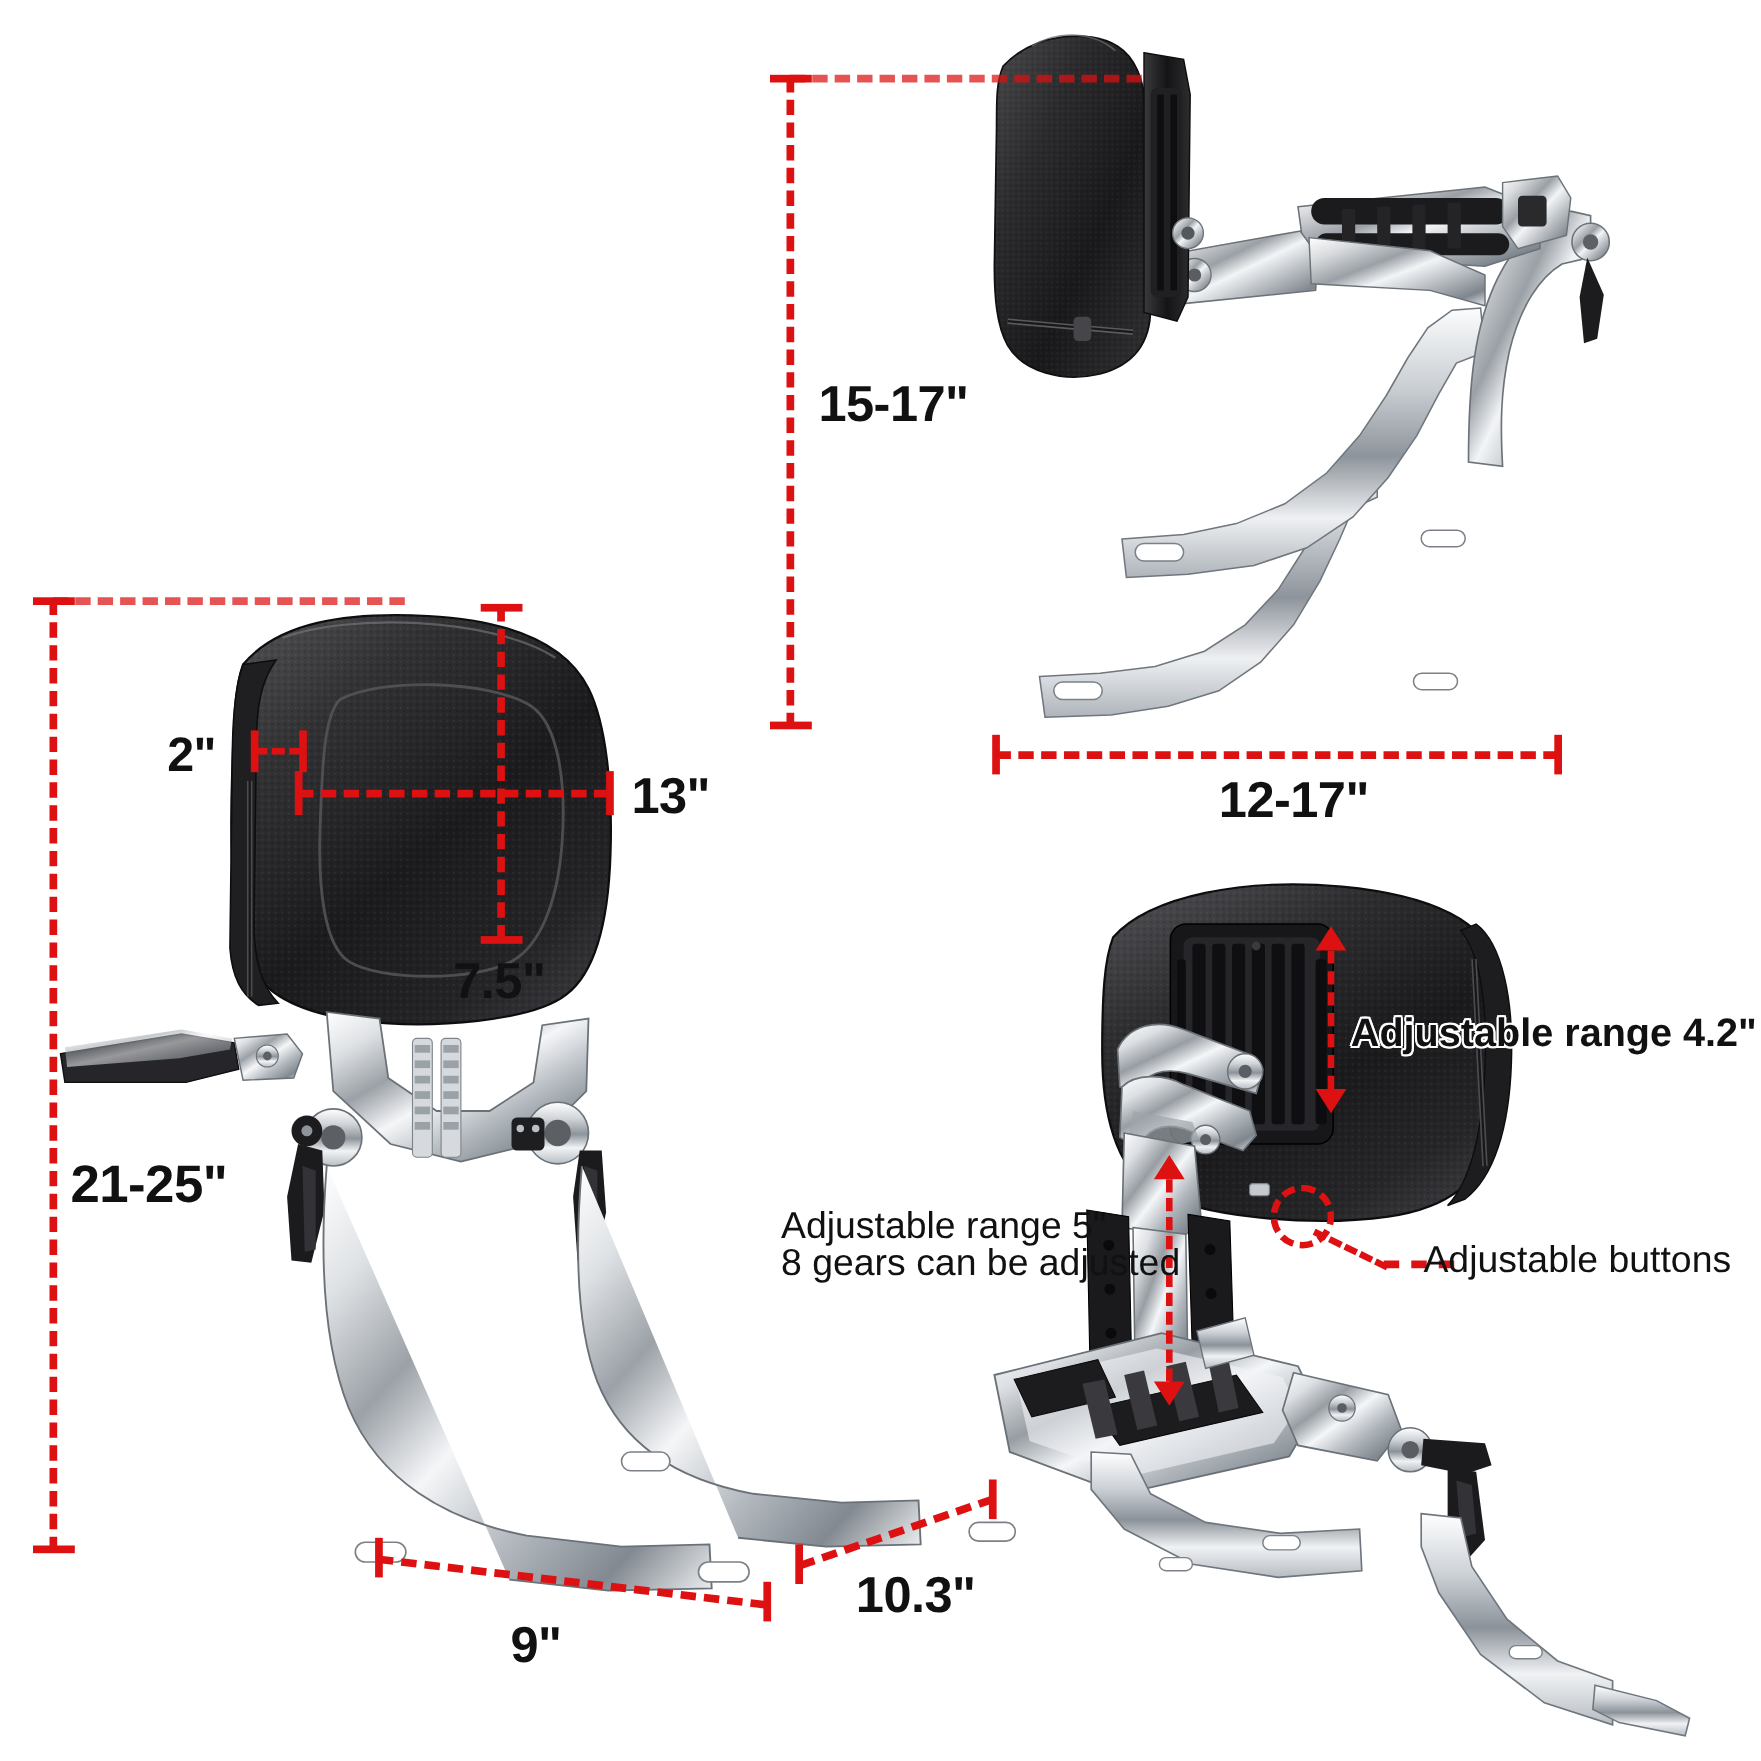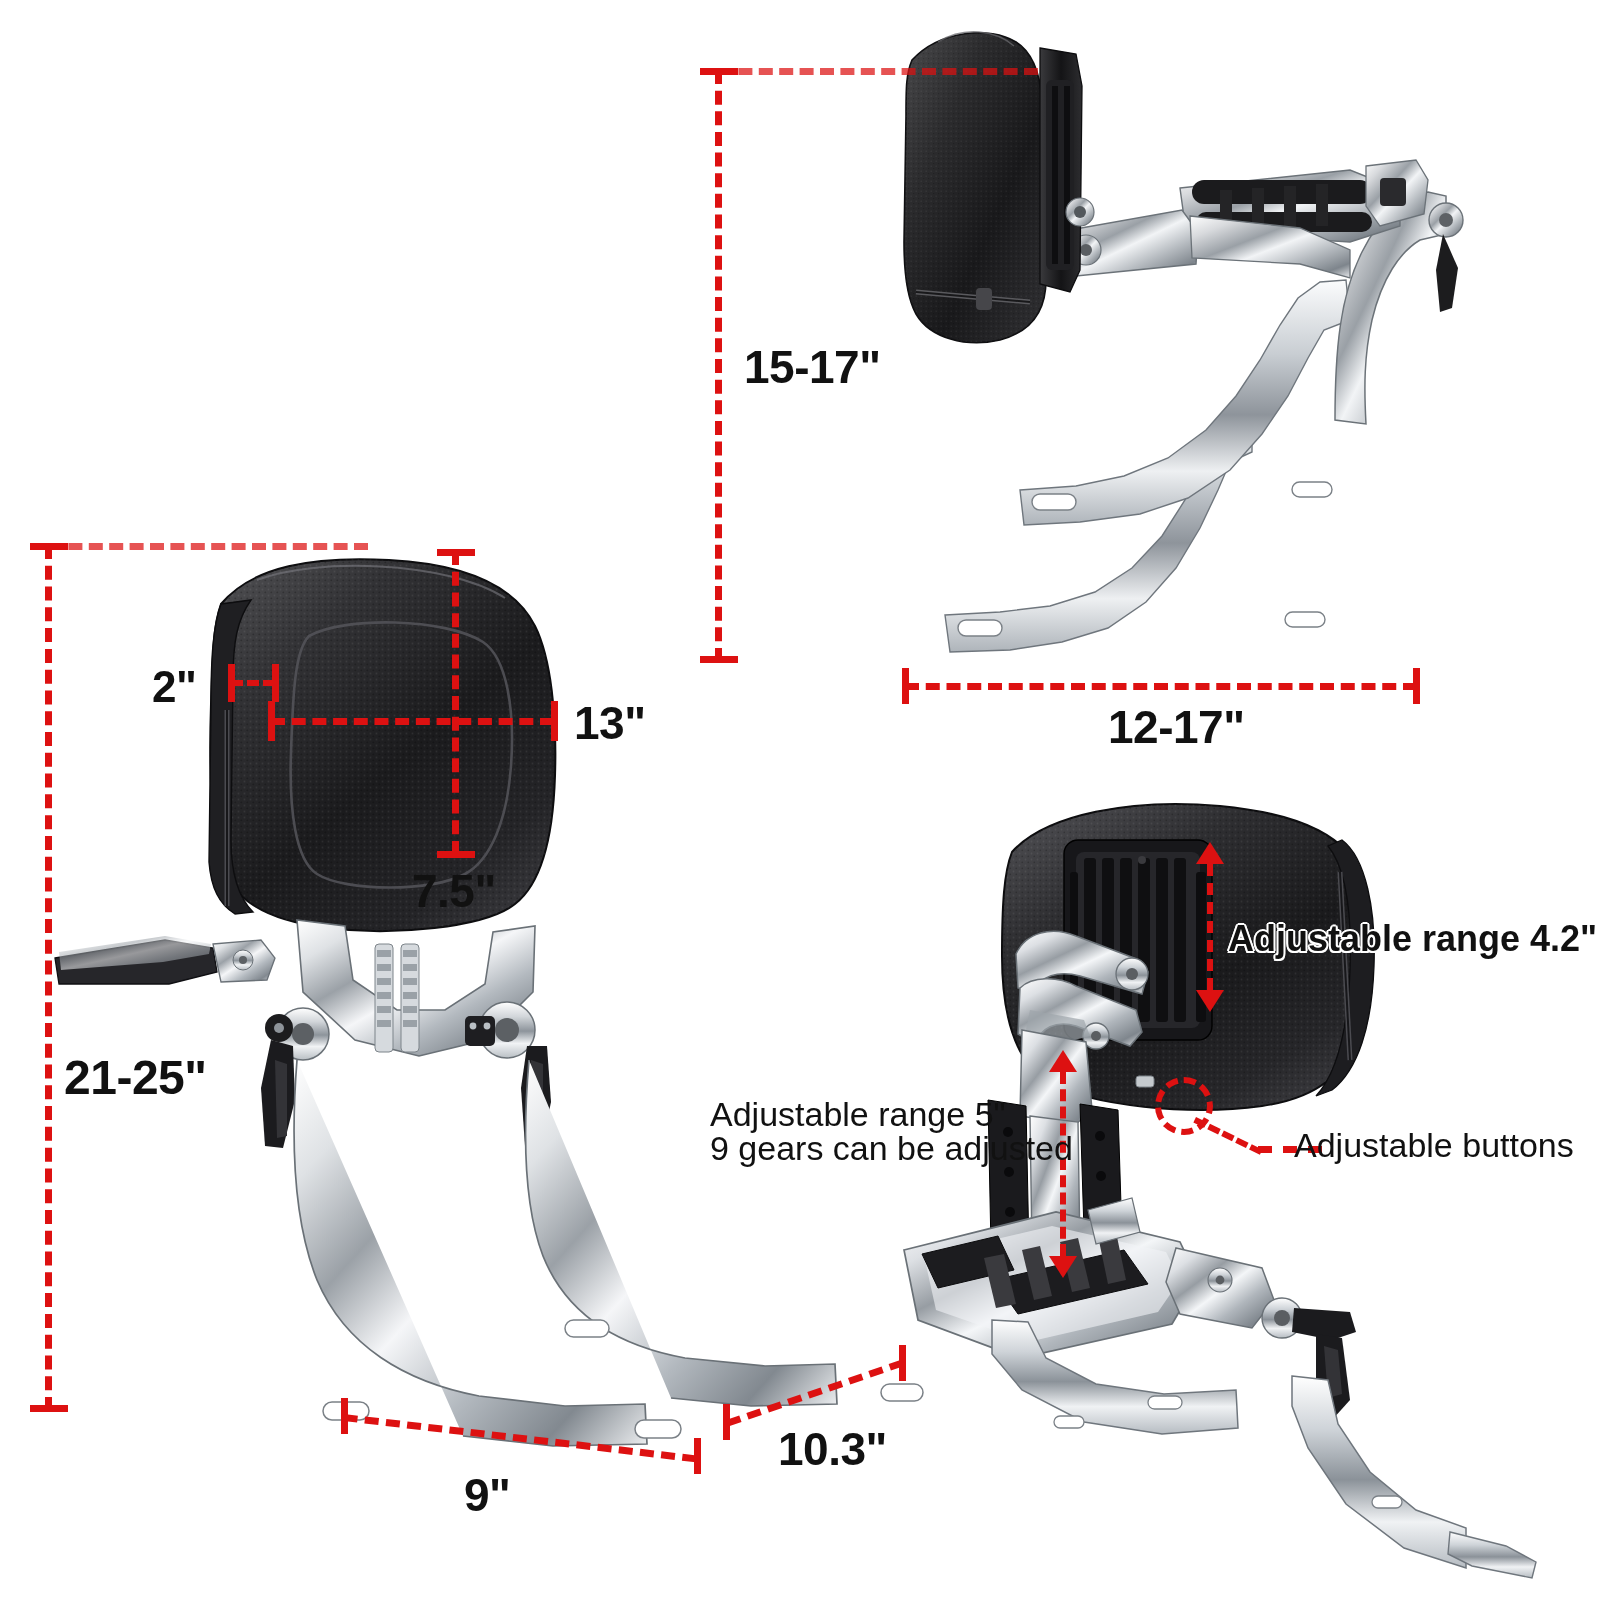--- a/index.html
+++ b/index.html
@@ -451,20 +451,20 @@
 
   <div class="arrow-up" style="left:1196px;top:842px;"></div>
   <div class="dash-v thin" style="left:1207px;top:864px;height:126px;"></div>
   <div class="arrow-down" style="left:1196px;top:990px;"></div>
   <div class="note outlined" style="left:1228px;top:918px;font-size:36px;font-weight:700;">Adjustable range 4.2"</div>
 
   <div class="arrow-up" style="left:1049px;top:1050px;"></div>
   <div class="dash-v thin" style="left:1060px;top:1072px;height:184px;"></div>
   <div class="arrow-down" style="left:1049px;top:1256px;"></div>
   <div class="note" style="left:710px;top:1094px;font-size:34px;">Adjustable range 5"</div>
-  <div class="note" style="left:710px;top:1128px;font-size:34px;">9 gears can be adjusted</div>
+  <div class="note" style="left:710px;top:1128px;font-size:34px;">8 gears can be adjusted</div>
 
   <div class="callout-circle" style="left:1155px;top:1077px;width:46px;height:46px;"></div>
   <div class="leader" style="left:1196px;top:1117px;width:74px;transform:rotate(26deg);"></div>
   <div class="dash-h" style="left:1258px;top:1146px;width:64px;"></div>
   <div class="note" style="left:1294px;top:1125px;font-size:34px;">Adjustable buttons</div>
 
 </div>
 
 </body></html>

